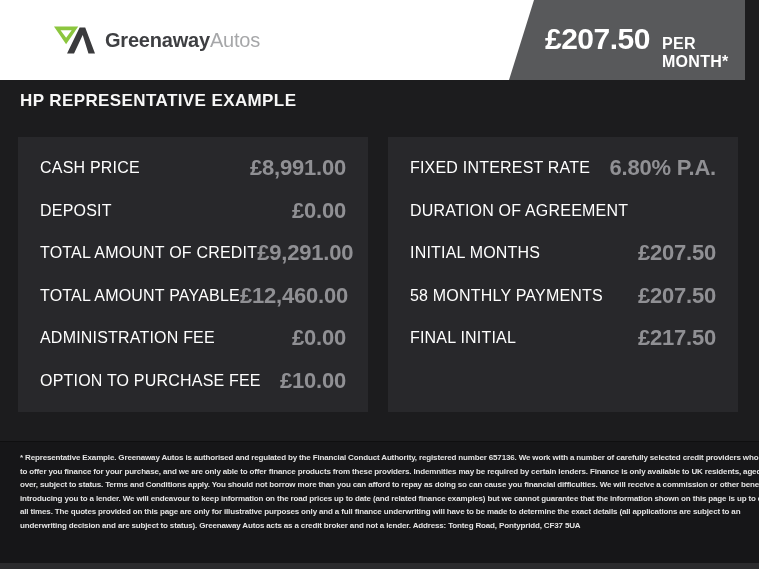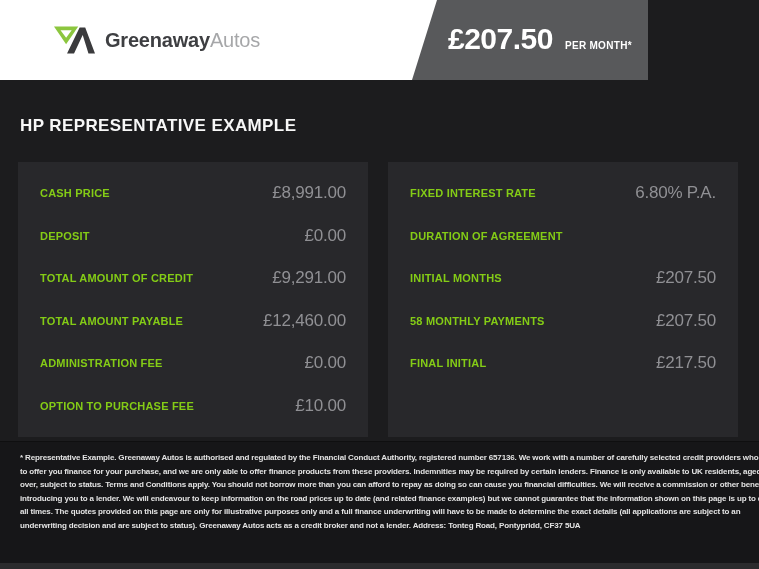--- a/index.html
+++ b/index.html
@@ -6,21 +6,21 @@
   html, body { width: 759px; height: 569px; overflow: hidden; }
   body {
     font-family: "Liberation Sans", sans-serif;
     background: #1c1c1e;
     position: relative;
   }
 
   
   .header {
     position: relative;
-    width: 648px; height: 80px;
+    width: 745px; height: 80px;
     background: #ffffff;
     display: flex; align-items: center;
   }
   .brand {
     display: flex; align-items: center;
     margin-left: 54px;
     gap: 10px;
     text-decoration: none;
     cursor: pointer;
   }
@@ -35,29 +35,29 @@
     background: #58595b;
     clip-path: polygon(25px 0, 100% 0, 100% 100%, 0 100%);
     display: flex; align-items: baseline;
     padding-left: 36px; padding-top: 22px;
   }
   .price-amount {
     color: #ffffff; font-size: 30px; font-weight: 700; letter-spacing: -0.5px;
     line-height: 1.1;
   }
   .price-suffix {
-    color: #ffffff; font-size: 10px; font-weight: 700; letter-spacing: 0.3px;
+    color: #ffffff; font-size: 16px; font-weight: 700; letter-spacing: 0.3px;
     margin-left: 12px;
   }
 
   
   .main {
     width: 759px; height: 361px;
     background: #1c1c1e;
-    padding-top: 36px;
+    padding-top: 11px;
   }
   .page-title {
     color: #f7f7f7; font-size: 17px; font-weight: 700;
     letter-spacing: 0.4px;
     margin-left: 20px;
     height: 25px;
   }
   .panels {
     display: flex;
     gap: 20px;
@@ -67,25 +67,25 @@
     width: 350px; height: 275px;
     background: #28282b;
     padding: 10px 22px;
     display: flex; flex-direction: column;
   }
   .finance-row {
     height: 42.5px;
     display: flex; align-items: center; justify-content: space-between;
   }
   .finance-label {
-    color: #84cc16; font-size: 11px; font-weight: 700; letter-spacing: 0.2px;
+    color: #ffffff; font-size: 16px; font-weight: 400; letter-spacing: 0.2px;
     white-space: nowrap;
   }
   .finance-value {
-    color: #909094; font-size: 17px; font-weight: 400; letter-spacing: -0.2px;
+    color: #909094; font-size: 22px; font-weight: 700; letter-spacing: -0.2px;
     white-space: nowrap;
   }
 
   
   .disclaimer {
     width: 759px; height: 122px;
     background: #161618;
     border-top: 1px solid #0f0f10;
     padding: 9px 20px 0 20px;
   }

